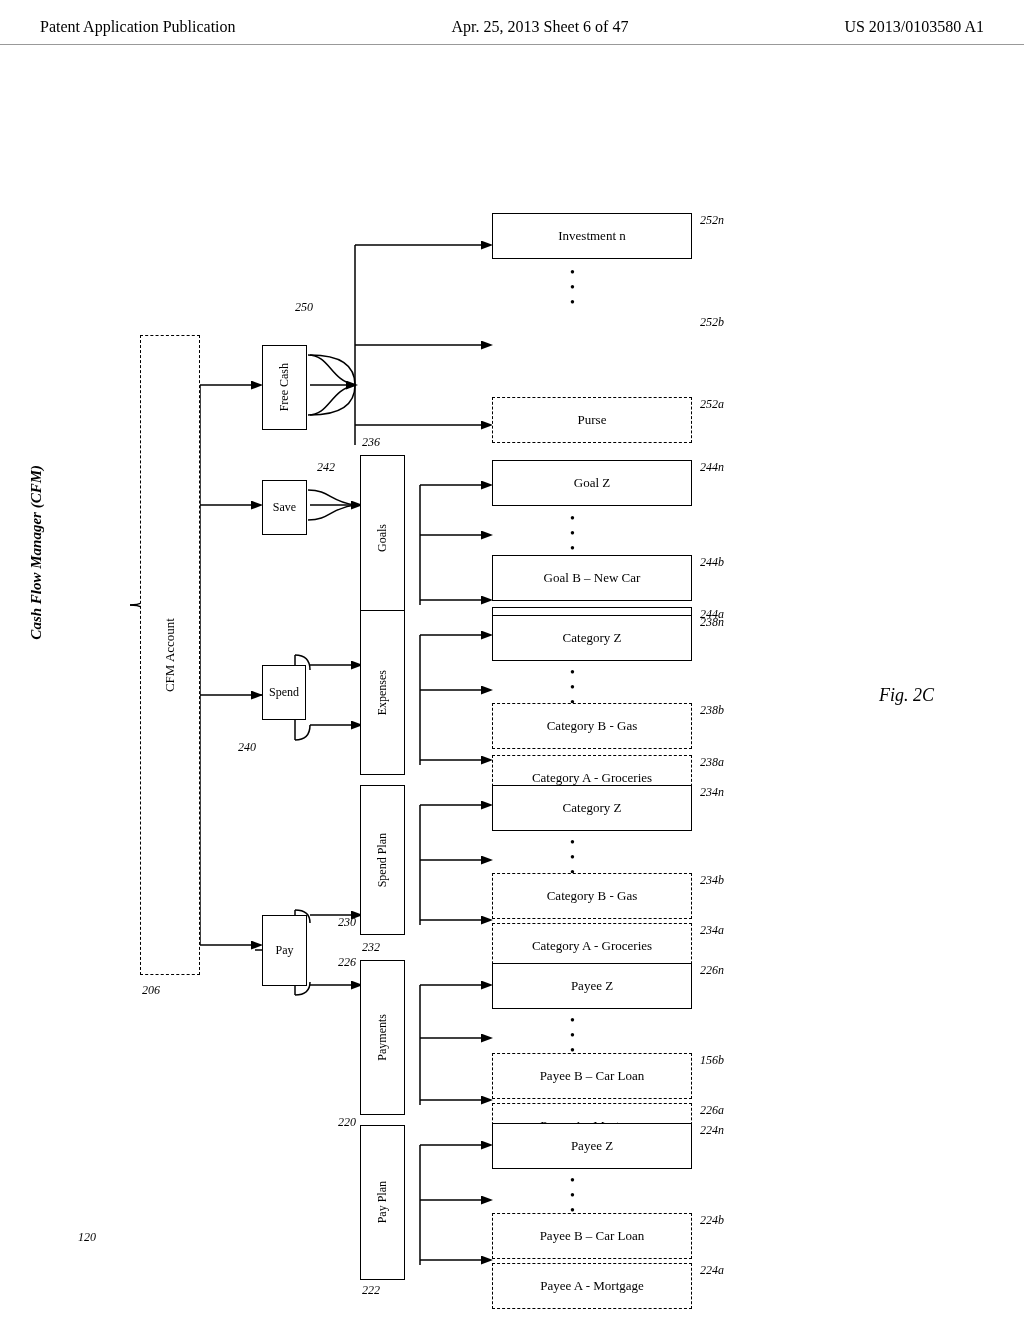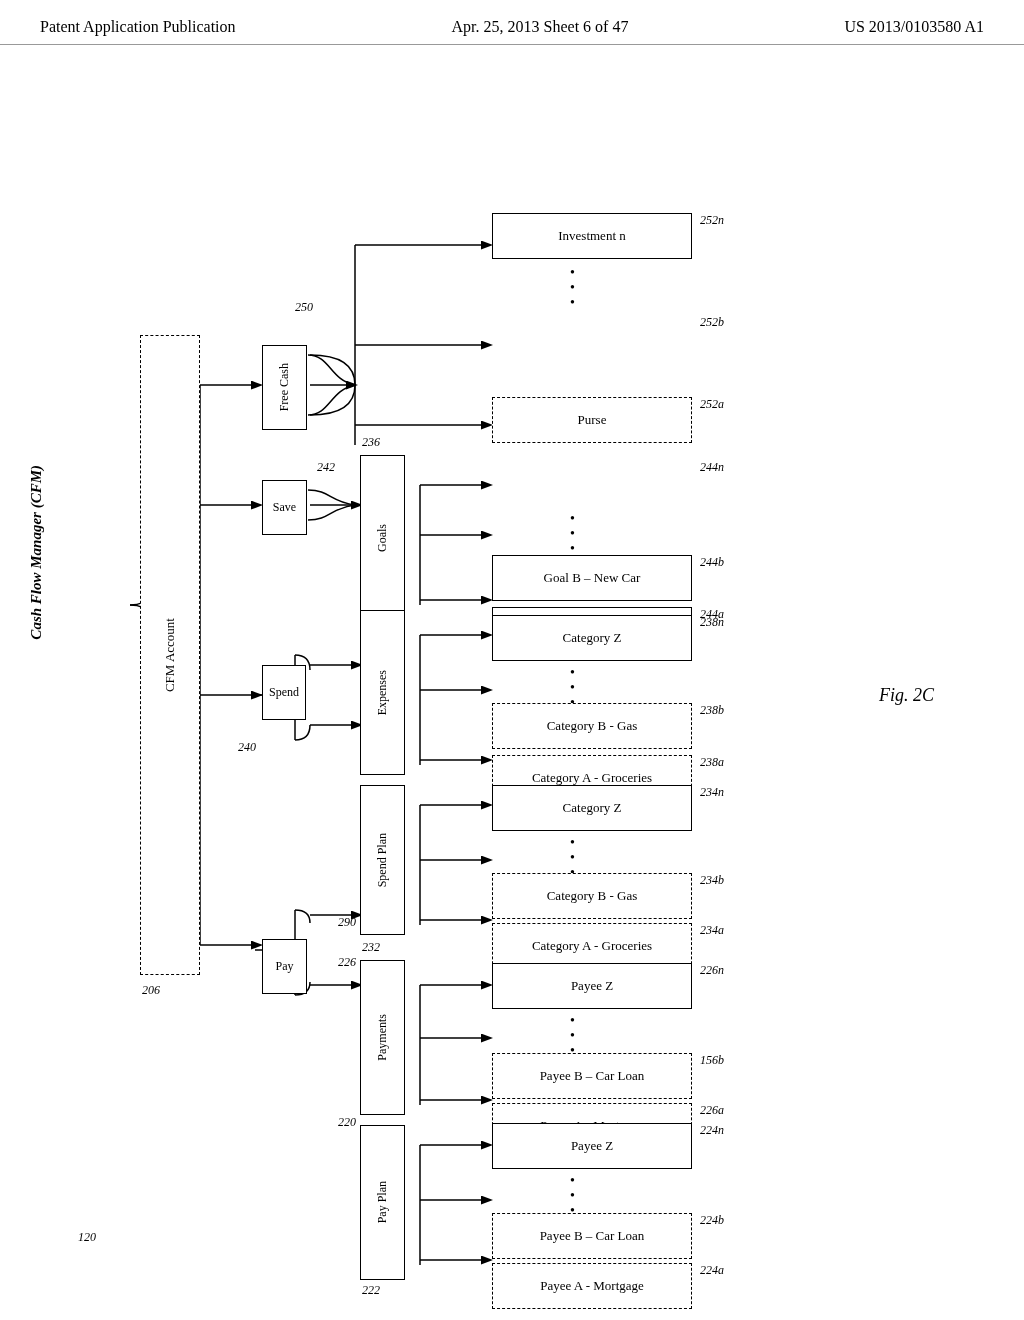--- a/index.html
+++ b/index.html
@@ -197,39 +197,39 @@
   </div>
 
   <div class="label" style="left:317px; top:415px; font-style:italic;">242</div>
 
   <div class="box" style="left:262px; top:620px; width:44px; height:55px;">
     <span style="font-size:12px;">Spend</span>
   </div>
 
   <div class="label" style="left:238px; top:695px; font-style:italic;">240</div>
 
-  <div class="box" style="left:262px; top:870px; width:45px; height:55px;margin-top:24px;">
+  <div class="box" style="left:262px; top:870px; width:45px; height:71px;">
     <span style="font-size:12px;">Pay</span>
   </div>
 
   <div class="box" style="left:360px; top:410px; width:45px; height:165px;">
     <span class="box-tall" style="font-size:12px;">Goals</span>
   </div>
 
   <div class="label" style="left:362px; top:390px; font-style:italic;">236</div>
 
   <div class="box" style="left:360px; top:565px; width:45px; height:165px;">
     <span class="box-tall" style="font-size:12px;">Expenses</span>
   </div>
 
   <div class="box" style="left:360px; top:740px; width:45px; height:150px;">
     <span class="box-tall" style="font-size:12px;">Spend Plan</span>
   </div>
 
-  <div class="label" style="left:338px; top:870px; font-style:italic;">290</div>
+  <div class="label" style="left:338px; top:870px; font-style:italic;">230</div>
 
   <div class="label" style="left:362px; top:895px; font-style:italic;">232</div>
 
   <div class="box" style="left:360px; top:915px; width:45px; height:155px;">
     <span class="box-tall" style="font-size:12px;">Payments</span>
   </div>
 
   <div class="label" style="left:338px; top:910px; font-style:italic;">226</div>
 
   <div class="box" style="left:360px; top:1080px; width:45px; height:155px;">
@@ -249,20 +249,23 @@
   <div style="position:absolute; left:570px; top:235px; font-size:14px;">•</div>
   <div style="position:absolute; left:570px; top:250px; font-size:14px;">•</div>
 
   <div class="label" style="left:700px; top:270px; font-style:italic;">252b</div>
 
   <div class="box box-dashed" style="left:492px; top:352px; width:200px; height:46px;">
     <span>Purse</span>
   </div>
   <div class="label" style="left:700px; top:352px; font-style:italic;">252a</div>
 
+  <div class="box" style="left:492px; top:415px; width:200px; height:46px;">
+    <span>Goal Z</span>
+  </div>
   <div class="label" style="left:700px; top:415px; font-style:italic;">244n</div>
 
   <div style="position:absolute; left:570px; top:466px; font-size:14px;">•</div>
   <div style="position:absolute; left:570px; top:481px; font-size:14px;">•</div>
   <div style="position:absolute; left:570px; top:496px; font-size:14px;">•</div>
 
   <div class="box" style="left:492px; top:510px; width:200px; height:46px;">
     <span>Goal B – New Car</span>
   </div>
   <div class="label" style="left:700px; top:510px; font-style:italic;">244b</div>

